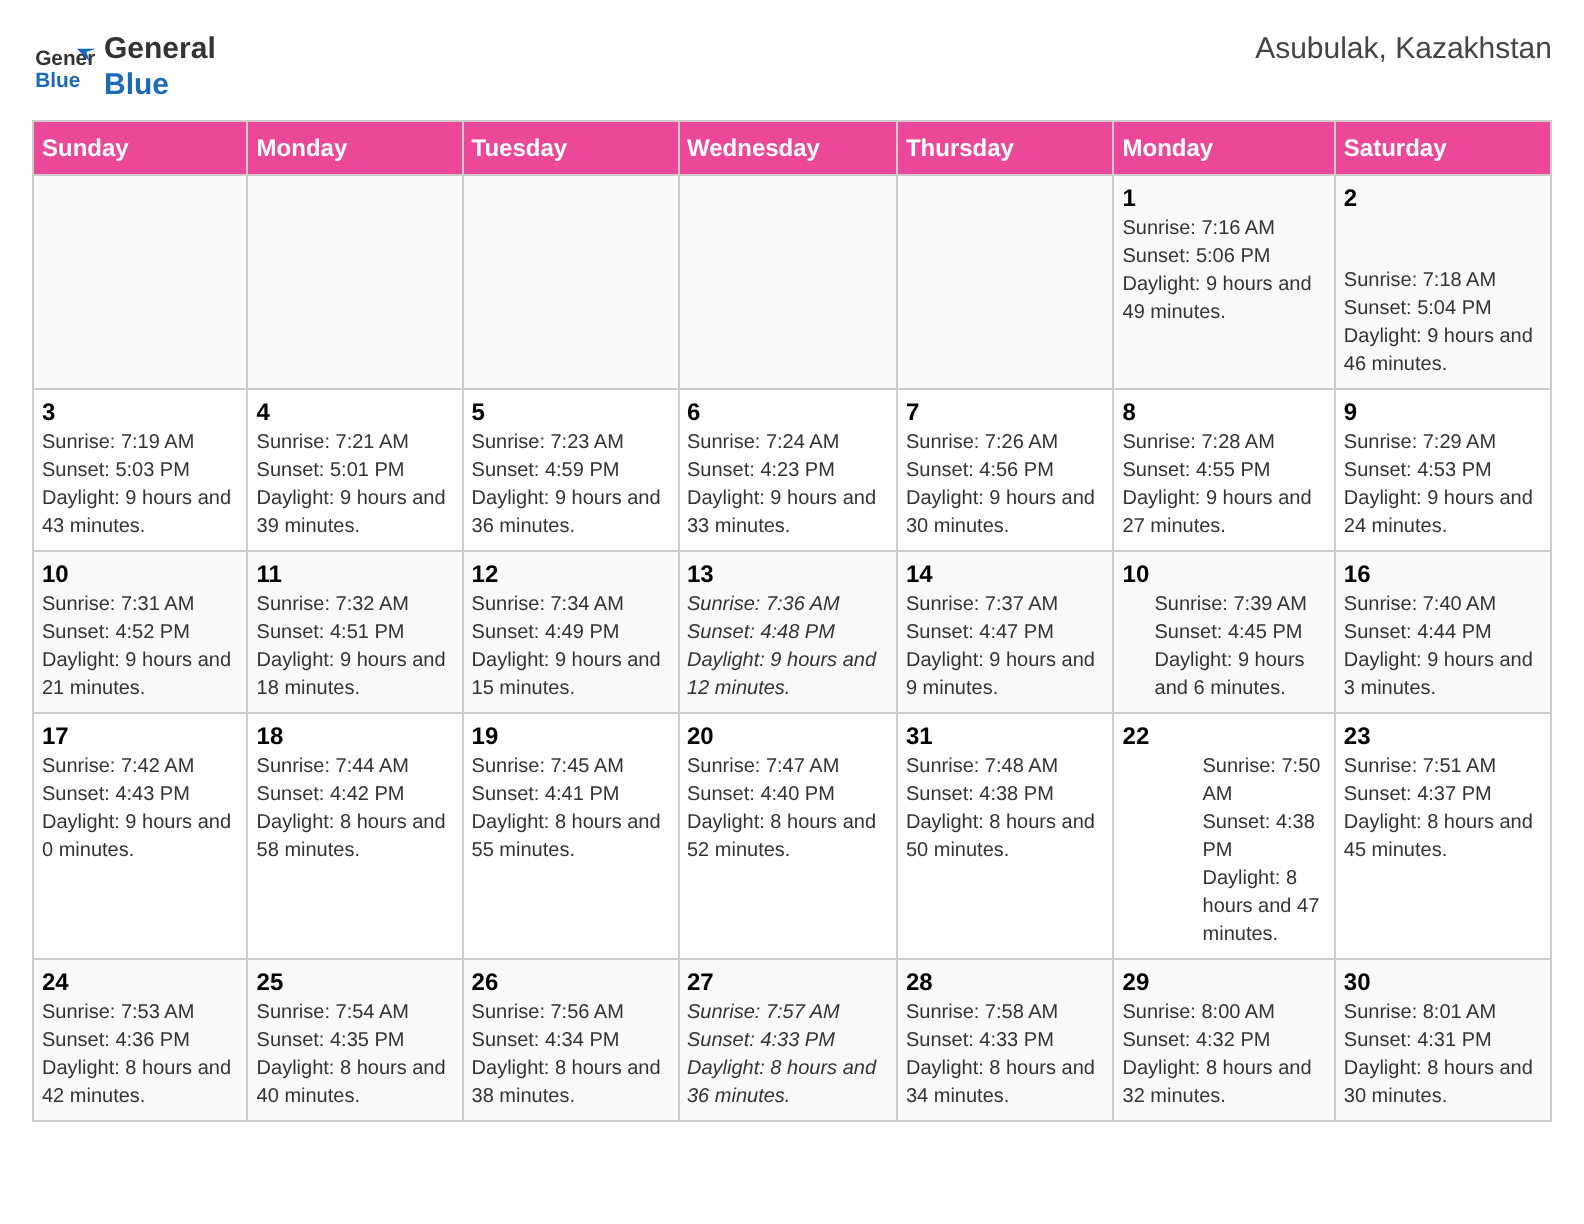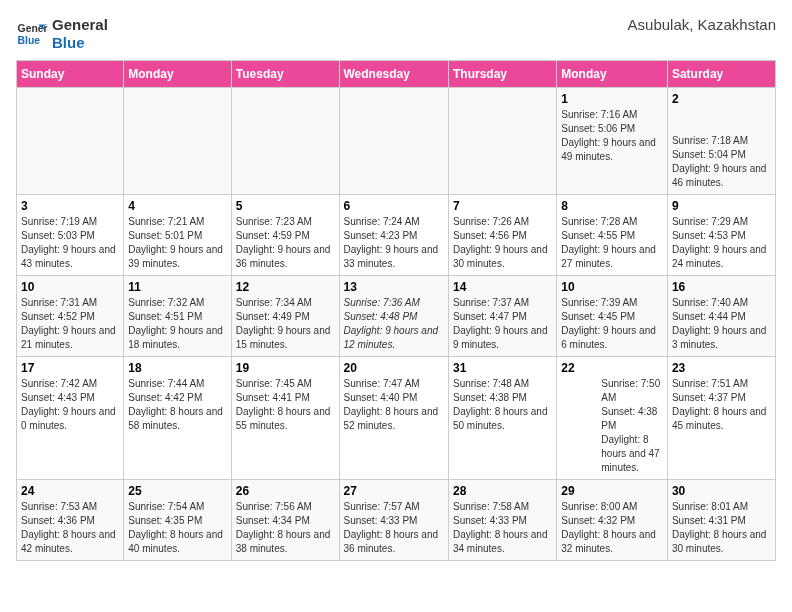--- a/index.html
+++ b/index.html
@@ -201,21 +201,21 @@
 Daylight: 9 hours and 12 minutes.</div>
         </td>
         <td>
           <div class="day-num">14</div>
           <div class="day-info" style="white-space: pre-line;">Sunrise: 7:37 AM
 Sunset: 4:47 PM
 Daylight: 9 hours and 9 minutes.</div>
         </td>
         <td>
           <div class="day-num">10</div>
-          <div class="day-info" style="white-space: pre-line;">Sunrise: 7:39 AM
+          <div class="day-info" style="white-space: pre-line; margin-left: 16px;">Sunrise: 7:39 AM
 Sunset: 4:45 PM
 Daylight: 9 hours and 6 minutes.</div>
         </td>
         <td>
           <div class="day-num">16</div>
           <div class="day-info" style="white-space: pre-line;">Sunrise: 7:40 AM
 Sunset: 4:44 PM
 Daylight: 9 hours and 3 minutes.</div>
         </td>
       </tr>
@@ -277,21 +277,21 @@
 Daylight: 8 hours and 40 minutes.</div>
         </td>
         <td>
           <div class="day-num">26</div>
           <div class="day-info" style="white-space: pre-line;">Sunrise: 7:56 AM
 Sunset: 4:34 PM
 Daylight: 8 hours and 38 minutes.</div>
         </td>
         <td>
           <div class="day-num">27</div>
-          <div class="day-info" style="white-space: pre-line;">Sunrise: 7:57 AM
+          <div class="day-info" style="white-space: pre-line; font-style: italic;">Sunrise: 7:57 AM
 Sunset: 4:33 PM
 Daylight: 8 hours and 36 minutes.</div>
         </td>
         <td>
           <div class="day-num">28</div>
           <div class="day-info" style="white-space: pre-line;">Sunrise: 7:58 AM
 Sunset: 4:33 PM
 Daylight: 8 hours and 34 minutes.</div>
         </td>
         <td>

